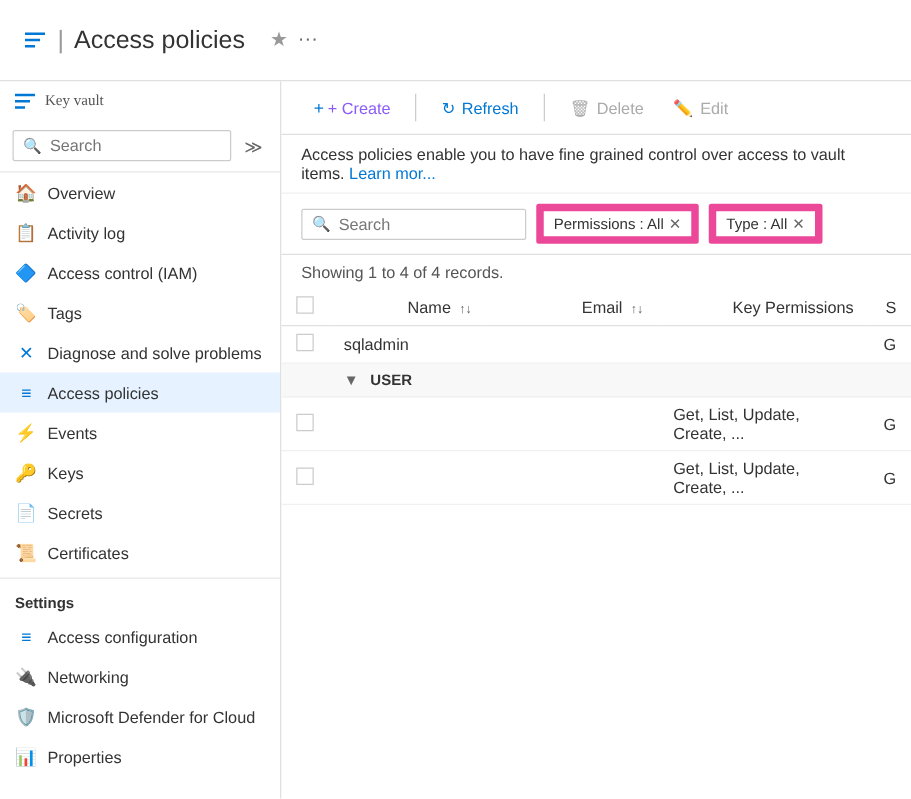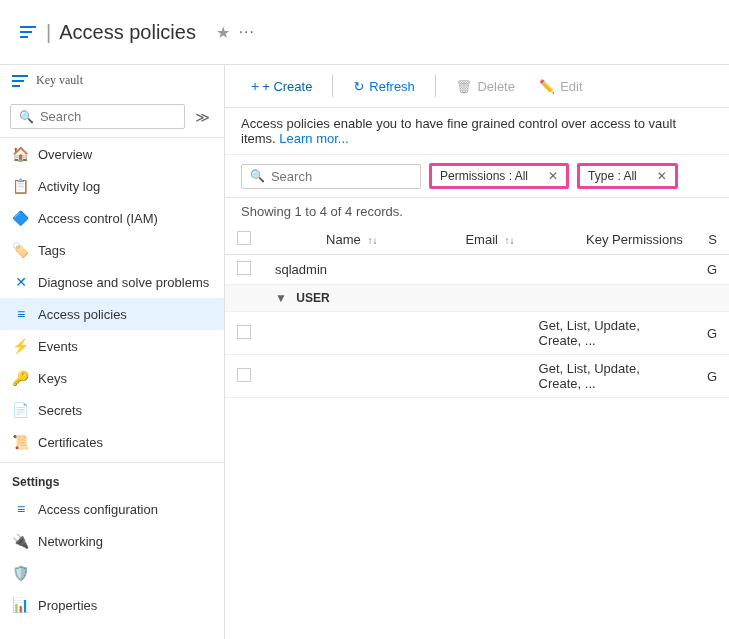--- a/index.html
+++ b/index.html
@@ -47,21 +47,21 @@
 
     
     .info-bar { padding: 8px 16px; font-size: 13px; color: #333; border-bottom: 1px solid #f0f0f0; }
     .info-bar a { color: #0078d4; text-decoration: none; margin-top: 24px; }
 
     
     .filter-bar { display: flex; align-items: center; padding: 8px 16px; gap: 8px; border-bottom: 1px solid #e0e0e0; }
     .filter-search { display: flex; align-items: center; border: 1px solid #ccc; border-radius: 2px; padding: 4px 8px; width: 180px; }
     .filter-search input { border: none; outline: none; font-size: 13px; width: 100%; }
     .filter-search-icon { color: #666; margin-right: 6px; font-size: 12px; }
-    .filter-tag { display: flex; align-items: flex-end; border: 3px solid #ec4899; border-radius: 2px; padding: 3px 8px; font-size: 12px; gap: 20px; background: #fff; }
+    .filter-tag { display: flex; align-items: flex-end; border: 6px solid #ec4899; border-radius: 2px; padding: 3px 8px; font-size: 12px; gap: 4px; background: #fff; }
     .filter-tag .filter-close { cursor: pointer; color: #666; font-size: 12px; }
 
     
     .records-info { padding: 6px 16px; font-size: 13px; color: #555; }
 
     
     .table-container { flex: 1; overflow-y: auto; overflow-x: hidden; }
     .table { width: 100%; border-collapse: collapse; }
     .table thead tr { border-bottom: 1px solid #e0e0e0; }
     .table th { padding: 6px 12px; text-align: right; font-size: 13px; font-weight: 400; color: #333; white-space: nowrap; }
@@ -174,35 +174,36 @@
       <div class="sidebar-item">
         <span class="item-icon" style="color:#0078d4;">≡</span>
         <span class="item-label">Access configuration</span>
       </div>
       <div class="sidebar-item">
         <span class="item-icon" style="color:#0078d4;">🔌</span>
         <span class="item-label">Networking</span>
       </div>
       <div class="sidebar-item">
         <span class="item-icon" style="color:#22c55e;">🛡️</span>
+        <span class="item-label">Microsoft Defender for Cloud</span>
       </div>
       <div class="sidebar-item">
         <span class="item-icon" style="color:#0078d4;">📊</span>
         <span class="item-label">Properties</span>
       </div>
 
     </div>
   </div>
 
   <div class="main">
 
     <div class="toolbar">
       <button class="toolbar-btn">
         <span style="font-size:14px;">+</span>
-        <span style="color:#0369a1;margin-left:-2px;">+ Create</span>
+        <span style="color:#8b5cf6;margin-left:-2px;">+ Create</span>
       </button>
       <div class="toolbar-separator"></div>
       <button class="toolbar-btn">
         <span>↻</span>
         <span>Refresh</span>
       </button>
       <div class="toolbar-separator"></div>
       <button class="toolbar-btn disabled">
         <span>🗑</span>
         <span>Delete</span>

